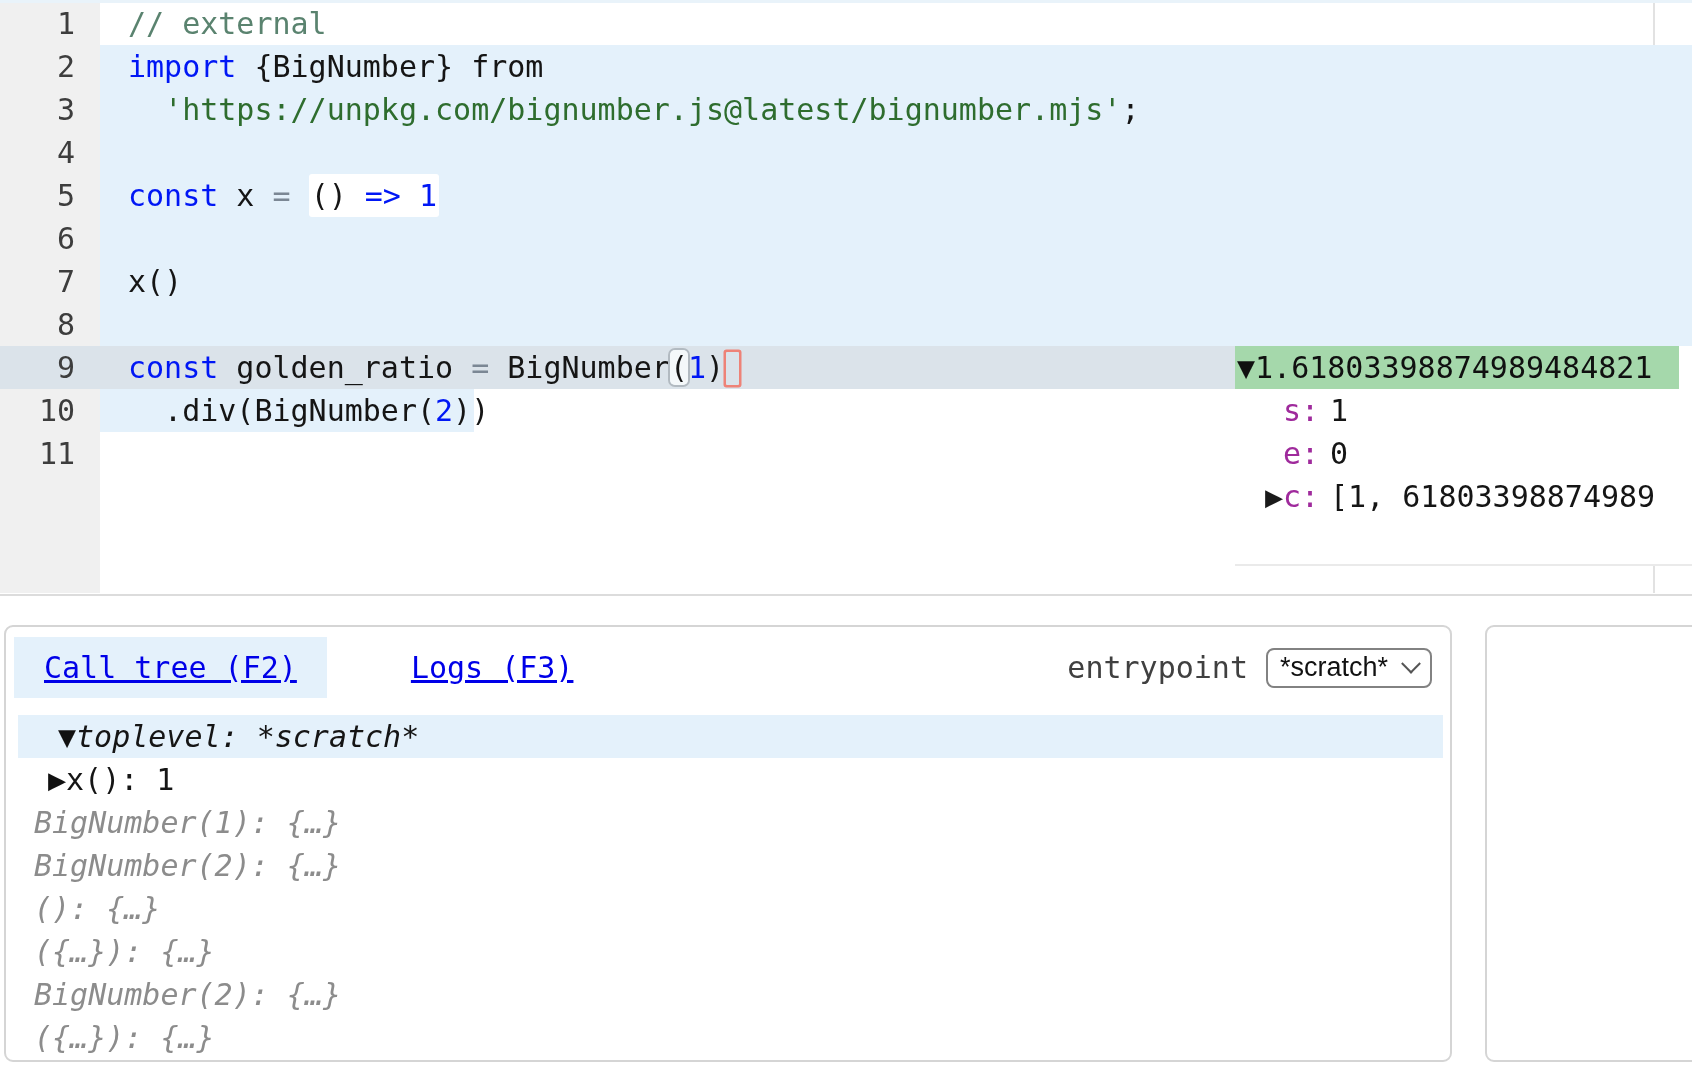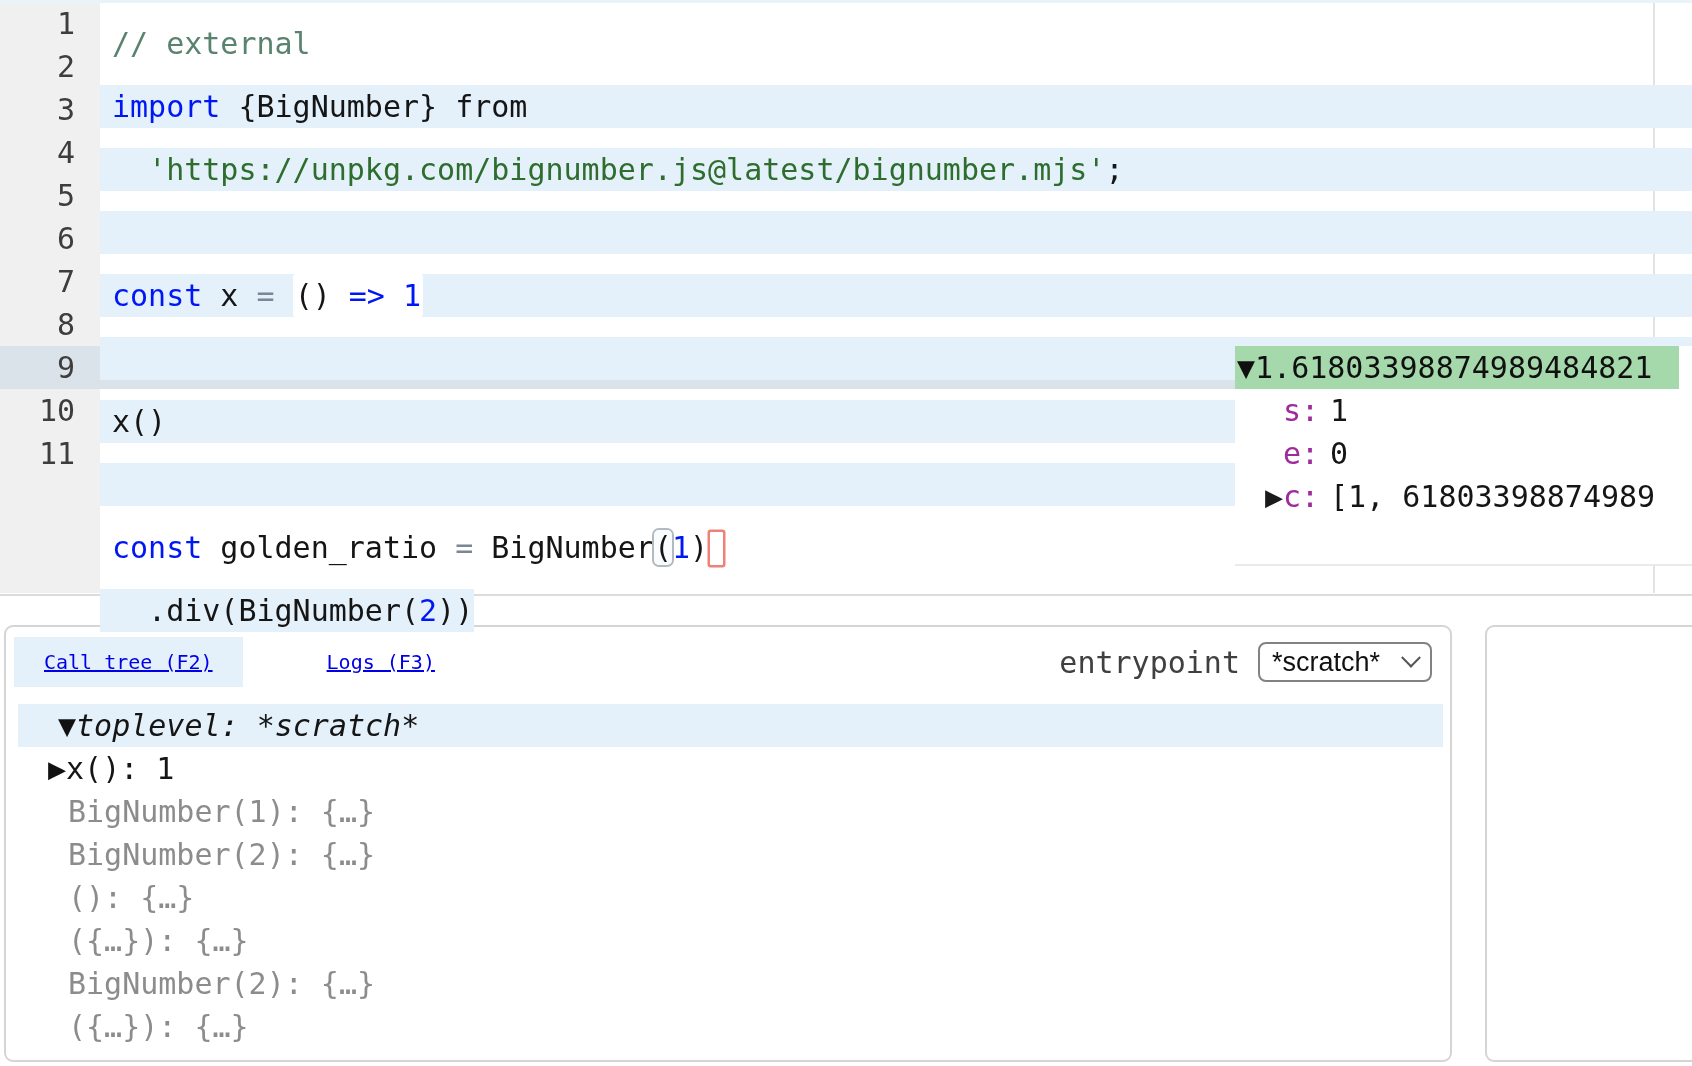--- a/index.html
+++ b/index.html
@@ -29,22 +29,22 @@
   .gutter-bg{position:absolute;left:0;top:3px;width:100px;height:590px;background:var(--gutter-bg);z-index:0;}
   .active-band{position:absolute;left:0;top:346px;width:1235px;height:43px;background:var(--band-bg);z-index:1;}
   .vline{position:absolute;left:1653px;top:3px;width:2px;height:590px;background:#e2e2e2;z-index:1;}
   .paneline{position:absolute;left:0;top:594px;width:100%;height:2px;background:#dcdcdc;z-index:1;}
 
   .gutter{position:absolute;left:0;top:2px;width:100px;z-index:2;}
   .ln{height:43px;line-height:43px;text-align:right;padding-right:25px;
       font-size:30px;color:#3d3d3d;}
 
   .code{position:absolute;left:100px;top:2px;right:0;z-index:2;}
-  .crow{height:43px;line-height:43px;padding-left:12px;white-space:pre;
-        font-size:30px;color:#151515;margin-top:20px;}
+  .crow{height:43px;line-height:43px;padding-left:28px;white-space:pre;
+        font-size:30px;color:#151515;}
   .crow.exec{background:var(--exec-bg);}
   .crow.exec-partial{background:linear-gradient(to right,var(--exec-bg) 0,var(--exec-bg) 374px,transparent 374px);}
 
   .tk-kw{color:var(--kw);}
   .tk-pl{color:#151515;}
   .tk-cm{color:var(--cm);}
   .tk-str{color:var(--str);}
   .tk-num{color:var(--num);}
   .tk-mth{color:var(--mth);}
   .tk-op{color:var(--op);}
@@ -65,37 +65,37 @@
   .arr{font-style:normal;}
 
   
   .panel-left{position:absolute;left:4px;top:625px;width:1448px;height:437px;
               background:#fff;border:2px solid #d5d5d5;border-radius:9px;overflow:hidden;}
   .panel-right{position:absolute;left:1485px;top:625px;width:420px;height:437px;
                background:#fff;border:2px solid #d5d5d5;border-radius:9px;}
 
   .tabsrow{display:flex;align-items:center;padding:10px 10px 0 8px;}
   .tab-active{background:var(--exec-bg);padding:13px 30px;}
-  .tablink,.tab-active a{color:var(--link);text-decoration:underline;font-size:20px;
+  .tablink,.tab-active a{color:var(--link);text-decoration:underline;font-size:30px;
       font-family:"DejaVu Sans Mono","Liberation Mono",monospace;cursor:pointer;}
   .tablink{margin-left:84px;}
   .entry{margin-left:auto;display:flex;align-items:center;gap:18px;margin-right:8px;}
   .entrylabel{font-size:30px;color:#404040;margin-left:11px;}
-  .select{display:flex;align-items:center;gap:24px;border:2px solid #828282;border-radius:8px;
+  .select{display:flex;align-items:center;gap:16px;border:2px solid #828282;border-radius:8px;
           padding:4px 12px;height:40px;background:#fff;cursor:pointer;}
   .select .sval{font-family:"Liberation Sans","DejaVu Sans",sans-serif;font-size:27px;color:#111;}
   .chev{width:14px;height:14px;border-right:2.5px solid #555;border-bottom:2.5px solid #555;
         transform:rotate(45deg) translate(-3px,-3px);}
 
   .tree{margin-top:17px;padding:0 7px 0 0;font-size:30px;}
   .trow{height:43px;line-height:43px;white-space:pre;color:#151515;padding-left:40px;}
   .trow .arr{font-style:normal;color:#111;}
   .t-top{background:var(--exec-bg);margin-left:12px;font-style:italic;}
   .t-call{padding-left:42px;}
-  .t-gray{padding-left:62px;color:var(--gray-row);}
+  .t-gray{padding-left:28px;font-style:italic;color:var(--gray-row);}
   .t-top .lbl{font-style:italic;}
 </style>
 </head>
 <body>
 
 <div class="editor">
   <div class="tophair"></div>
   <div class="gutter-bg"></div>
   <div class="active-band"></div>
   <div class="vline"></div>

